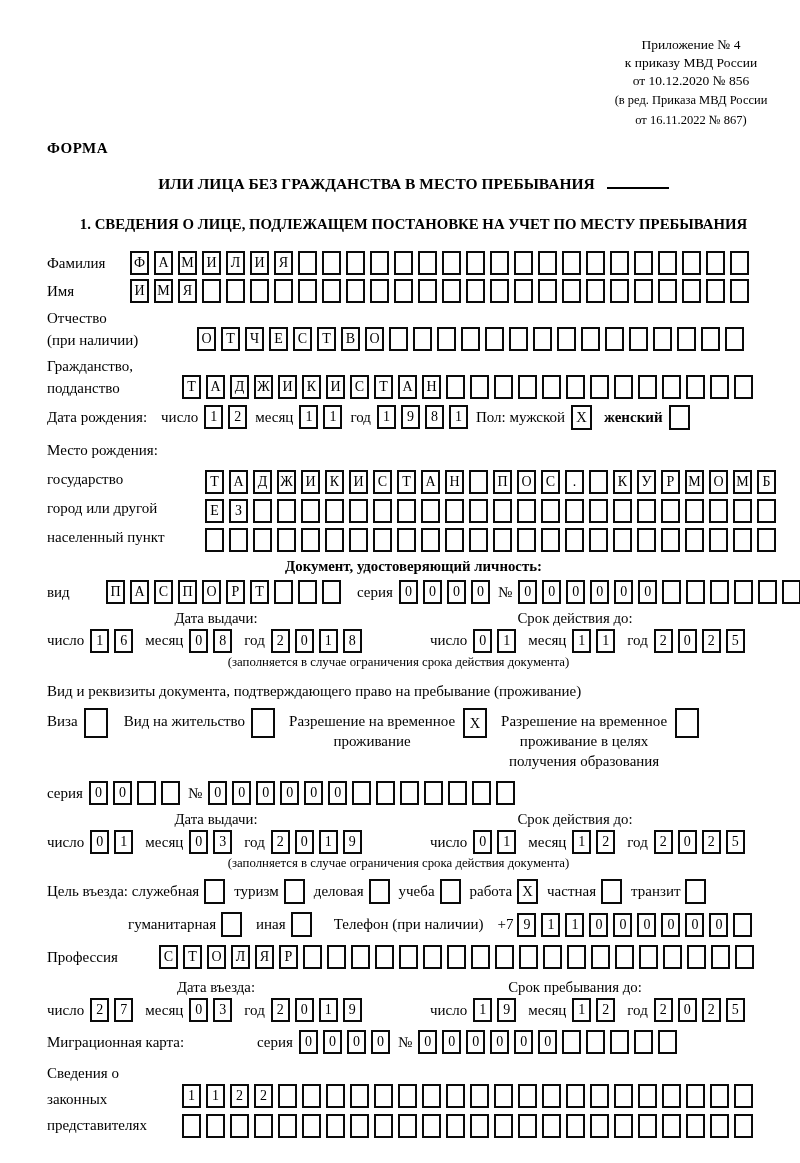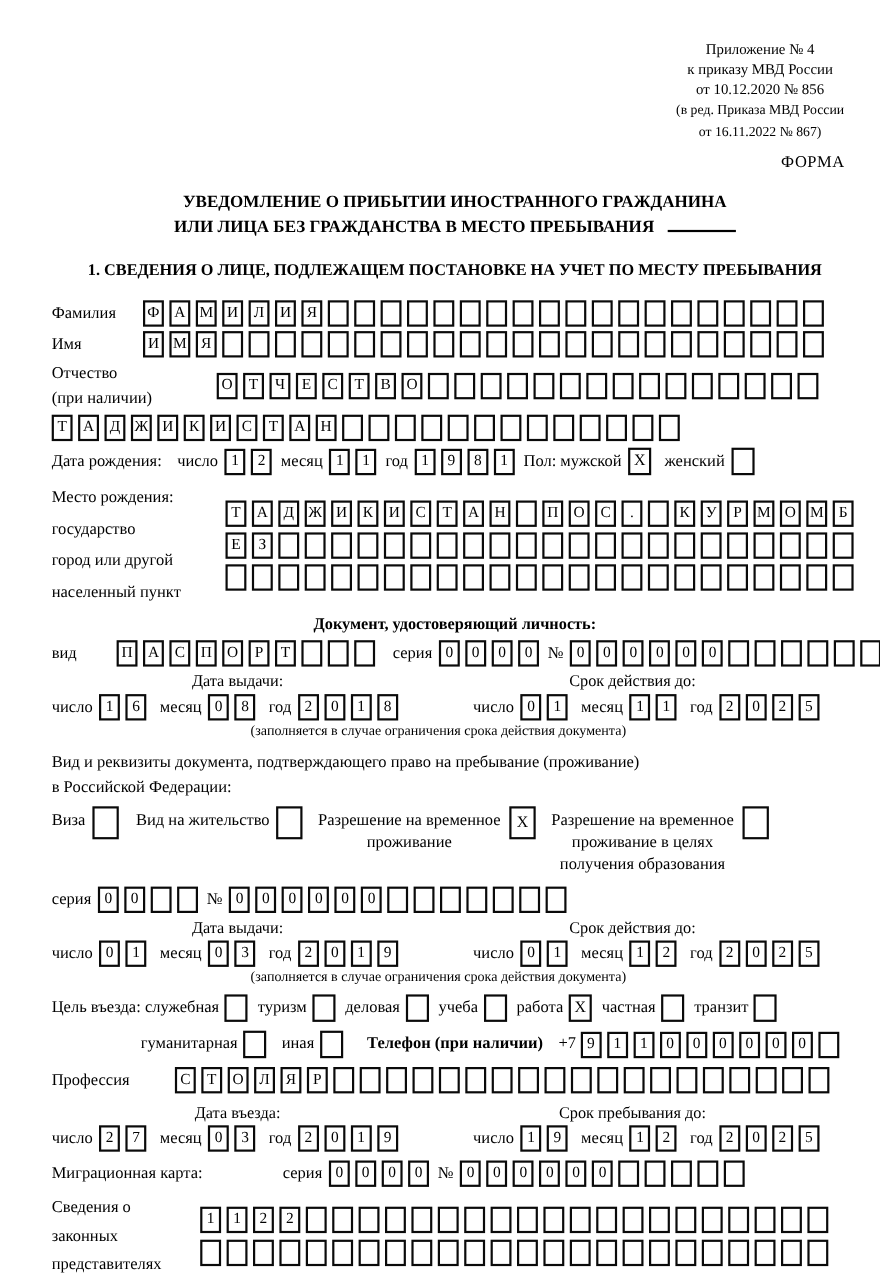--- a/index.html
+++ b/index.html
@@ -5,27 +5,27 @@
   html,body{margin:0;padding:0;}
   body{
     width:800px;height:1163px;background:#ffffff;color:#000;
     font-family:"Liberation Serif","DejaVu Serif",serif;
     font-size:15px;overflow:hidden;
   }
   .page{padding:36px 20px 0 47px;width:733px;}
   
   .appendix{margin-left:auto;width:178px;font-size:13.5px;line-height:1.32;text-align:center;}
   .appendix .sub{font-size:12.5px;margin-top:3px;}
-  .forma{text-align:right;font-weight:normal;padding-right:12px;margin-top:12px;font-size:15px;letter-spacing:.5px;}
+  .forma{font-weight:bold;padding-right:12px;margin-top:12px;font-size:15px;letter-spacing:.5px;}
   
   .title{margin-top:16px;text-align:center;font-weight:bold;font-size:15.5px;line-height:1.45;}
   .title-underline{display:inline-block;width:62px;border-bottom:2px solid #000;height:2px;margin-left:12px;}
   .section-heading{margin-top:20px;font-weight:bold;font-size:14.8px;text-align:center;white-space:nowrap;}
   
-  .frow{display:flex;align-items:center;margin-top:4px;}
+  .frow{display:flex;align-items:flex-end;margin-top:4px;}
   .flabel{flex:0 0 auto;line-height:24px;}
   .flabel2{flex:0 0 auto;line-height:22px;}
   .cells{display:inline-flex;gap:5px;flex:0 0 auto;}
   .cell{
     flex:0 0 auto;width:15px;height:20px;border:2px solid #0a0a0a;
     display:inline-flex;align-items:center;justify-content:center;
     font-size:14px;background:#fff;
   }
   .cb{
     flex:0 0 auto;display:inline-flex;width:17px;height:21px;border:2px solid #0a0a0a;
@@ -70,21 +70,20 @@
   <div class="appendix">
     <div>Приложение № 4</div>
     <div>к приказу МВД России</div>
     <div>от 10.12.2020 № 856</div>
     <div class="sub">(в ред. Приказа МВД России</div>
     <div class="sub">от 16.11.2022 № 867)</div>
   </div>
   <div class="forma">ФОРМА</div>
 
   <div class="title">
-    <div>УВЕДОМЛЕНИЕ О ПРИБЫТИИ ИНОСТРАННОГО ГРАЖДАНИНА</div>
     <div><span>ИЛИ ЛИЦА БЕЗ ГРАЖДАНСТВА В МЕСТО ПРЕБЫВАНИЯ</span><span class="title-underline"></span></div>
   </div>
 
   <div class="section-heading">1. СВЕДЕНИЯ О ЛИЦЕ, ПОДЛЕЖАЩЕМ ПОСТАНОВКЕ НА УЧЕТ ПО МЕСТУ ПРЕБЫВАНИЯ</div>
 
   <div class="frow" style="margin-top:18px;">
     <div class="flabel w83">Фамилия</div>
     <div class="cells">
         <span class="cell">Ф</span>
         <span class="cell">А</span>
@@ -173,20 +172,24 @@
         <span class="cell"></span>
         <span class="cell"></span>
         <span class="cell"></span>
         <span class="cell"></span>
         <span class="cell"></span>
         <span class="cell"></span>
       </div>
   </div>
 
   <div class="frow">
+    <div class="flabel2 w135">
+      <div>Гражданство,</div>
+      <div>подданство</div>
+    </div>
     <div class="cells">
         <span class="cell">Т</span>
         <span class="cell">А</span>
         <span class="cell">Д</span>
         <span class="cell">Ж</span>
         <span class="cell">И</span>
         <span class="cell">К</span>
         <span class="cell">И</span>
         <span class="cell">С</span>
         <span class="cell">Т</span>
@@ -222,21 +225,21 @@
       </div>
     <span class="inline-lbl">год</span>
     <div class="cells">
         <span class="cell">1</span>
         <span class="cell">9</span>
         <span class="cell">8</span>
         <span class="cell">1</span>
       </div>
     <span class="inline-lbl">Пол: мужской</span>
     <span class="cb">X</span>
-    <span class="inline-lbl" style="padding-left:12px;">женский</span>
+    <span class="inline-lbl" style="padding-left:12px;font-weight:bold;">женский</span>
     <span class="cb"></span>
   </div>
 
   <div class="frow mt6">
     <div class="flabel2 w158" style="line-height:29px;">
       <div>Место рождения:</div>
       <div>государство</div>
       <div>город или другой</div>
       <div>населенный пункт</div>
     </div>
@@ -405,21 +408,20 @@
             <span class="cell">2</span>
             <span class="cell">5</span>
           </span>
       </div>
     </div>
   </div>
   <div class="footnote-r">(заполняется в случае ограничения срока действия документа)</div>
 
   <div class="intro">
     <div>Вид и реквизиты документа, подтверждающего право на пребывание (проживание)</div>
-    <div>в Российской Федерации:</div>
   </div>
 
   <div class="opt-row">
     <span class="opt-lbl">Виза</span>
     <span class="cb cb-lg"></span>
     <span class="opt-lbl" style="padding-left:16px;">Вид на жительство</span>
     <span class="cb cb-lg"></span>
     <span class="opt-center">
       <span>Разрешение на временное</span><br>
       <span>проживание</span>
@@ -522,21 +524,21 @@
     <span class="cb"></span>
     <span class="p-lbl">транзит</span>
     <span class="cb"></span>
   </div>
 
   <div class="p-row indent81">
     <span class="p-lbl first">гуманитарная</span>
     <span class="cb"></span>
     <span class="p-lbl" style="padding-left:14px;">иная</span>
     <span class="cb"></span>
-    <span class="p-lbl" style="padding-left:22px;padding-right:14px;font-weight:bold;">Телефон (при наличии)</span>
+    <span class="p-lbl" style="padding-left:22px;padding-right:14px;">Телефон (при наличии)</span>
     <span class="p-lbl" style="padding:0 4px 0 0;">+7</span>
     <div class="cells">
         <span class="cell">9</span>
         <span class="cell">1</span>
         <span class="cell">1</span>
         <span class="cell">0</span>
         <span class="cell">0</span>
         <span class="cell">0</span>
         <span class="cell">0</span>
         <span class="cell">0</span>

